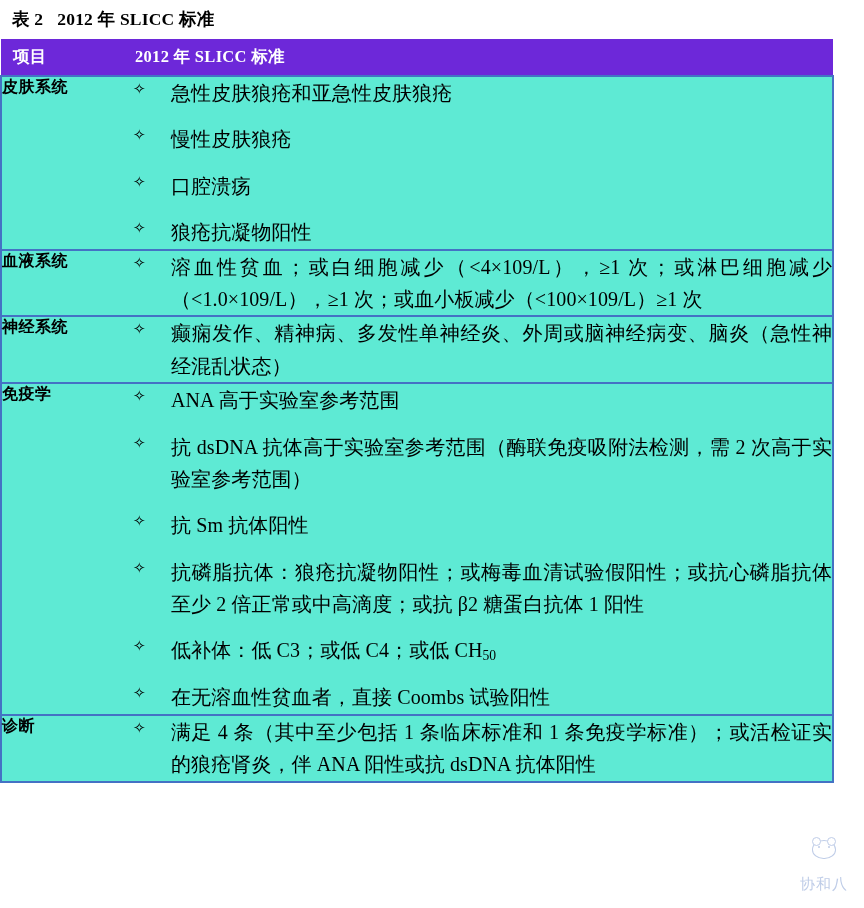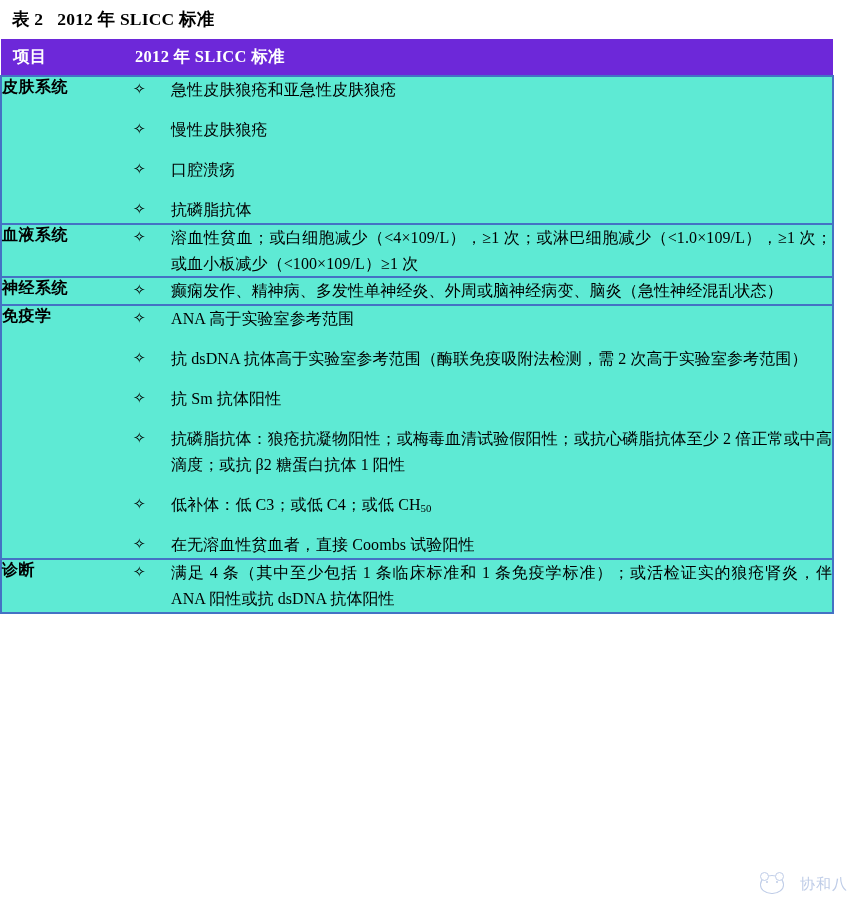--- a/index.html
+++ b/index.html
@@ -101,40 +101,41 @@
     text-align: left;
     font-size: 15px;
     line-height: 1.62;
     color: #000;
     font-family: "DejaVu Sans", sans-serif;
     padding-left: 2px;
   }
   .btext {
     flex: 1 1 auto;
     line-height: 1.62;
-    font-size: 16px;
+    font-size: 20px;
     text-align: justify;
     text-justify: inter-ideograph;
     letter-spacing: 0.1px;
   }
   .btext sub {
     font-size: 0.68em;
     vertical-align: -0.22em;
   }
 
   
   .watermark {
     position: absolute;
     right: 16px;
     bottom: 14px;
     display: flex;
     align-items: center;
     gap: 16px;
     opacity: 0.55;
     pointer-events: none;
+    flex-direction: column;
   }
   .watermark .wm-text {
     font-size: 15px;
     color: #8aa3d4;
     font-family: "Liberation Serif", serif;
     letter-spacing: 1px;
   }
   .wm-face {
     width: 22px;
     height: 17px;
@@ -198,21 +199,21 @@
               <li>
                 <span class="bullet">✧</span>
                 <span class="btext">慢性皮肤狼疮</span>
               </li>
               <li>
                 <span class="bullet">✧</span>
                 <span class="btext">口腔溃疡</span>
               </li>
               <li>
                 <span class="bullet">✧</span>
-                <span class="btext">抗磷脂抗体</span>
+                <span class="btext">狼疮抗凝物阳性</span>
               </li>
             </ul>
           </td>
         </tr>
         <tr class="data-row">
           <td class="item-cell">血液系统</td>
           <td class="body-cell">
             <ul class="blist tight">
               <li>
                 <span class="bullet">✧</span>

